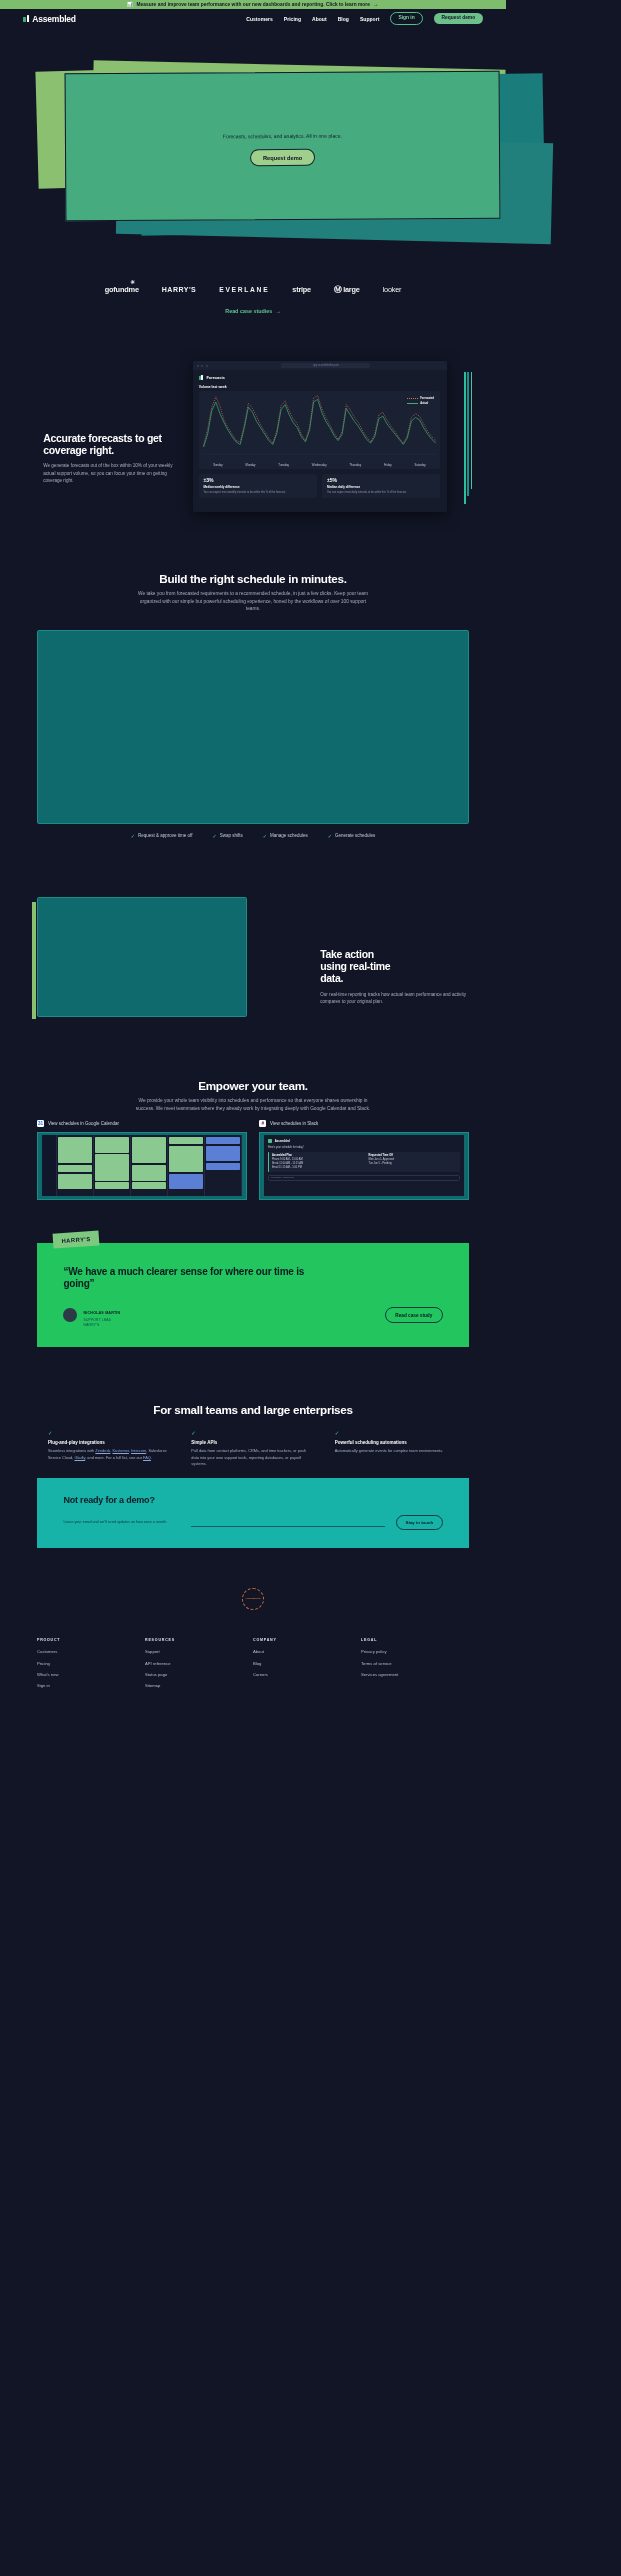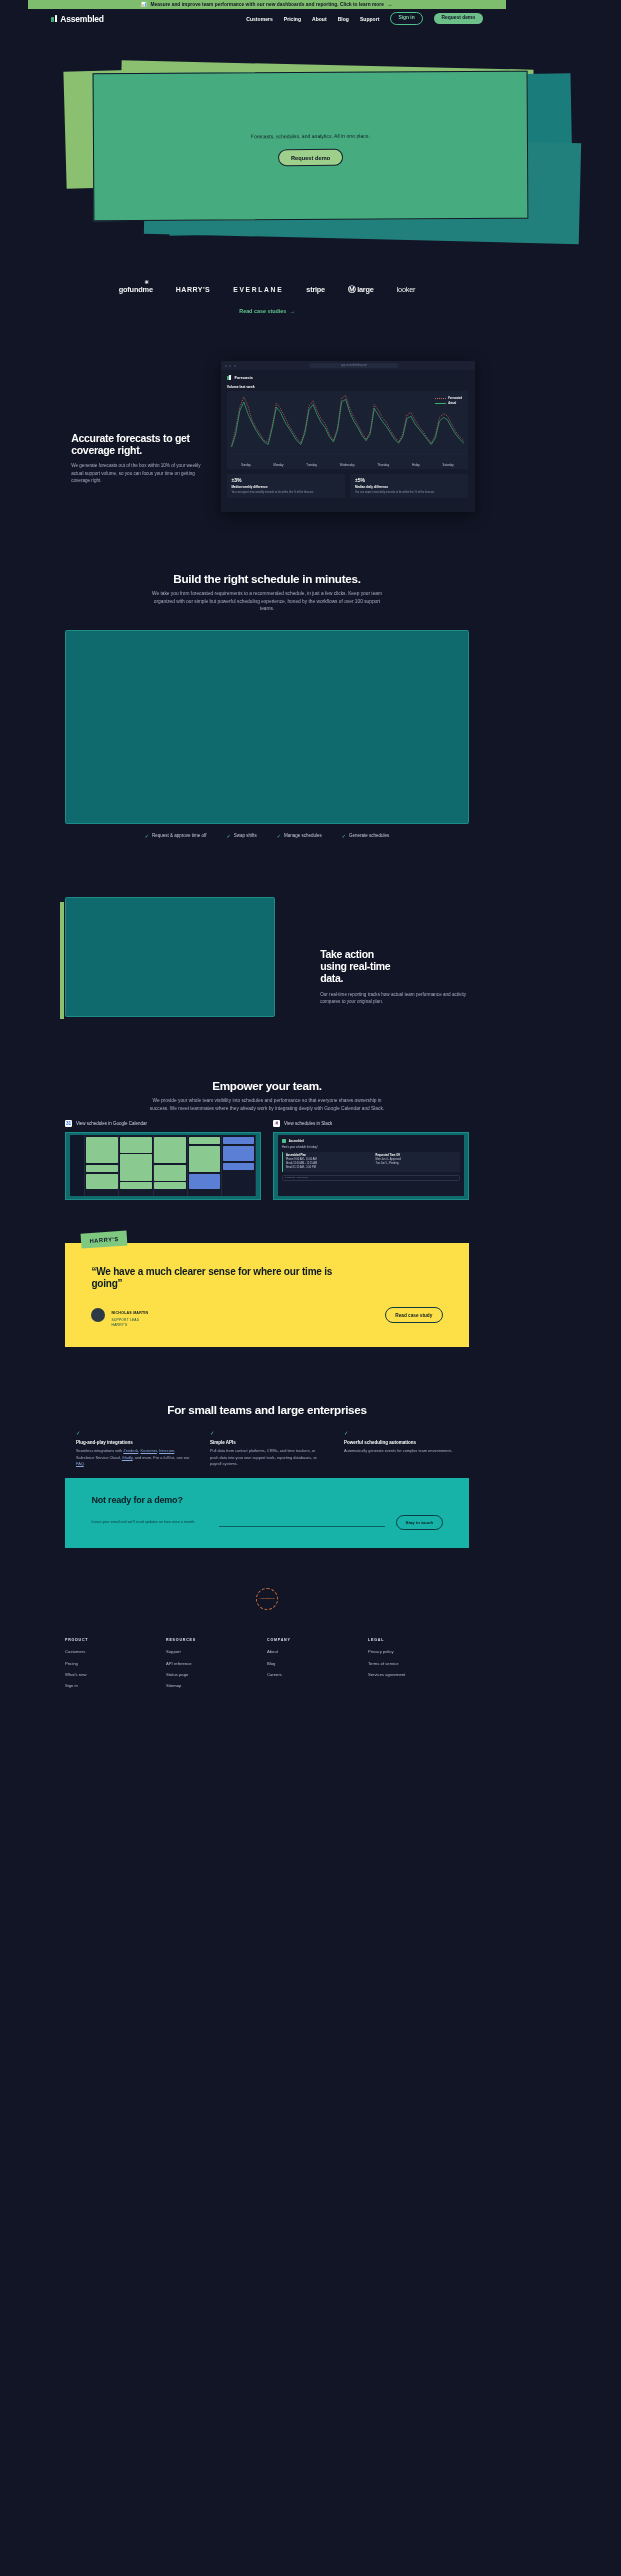--- a/index.html
+++ b/index.html
@@ -17,21 +17,21 @@
     --muted2:#8e93a8;
   }
   *{box-sizing:border-box;margin:0;padding:0;}
   html,body{background:var(--bg);}
   body{
     width:621px;
     font-family:"Liberation Sans", sans-serif;
     color:var(--text);
     overflow-x:hidden;
   }
-  .wrap{width:506px;position:relative;padding-left:28px;}
+  .wrap{width:506px;position:relative;}
 
   
   .announce{
     background:#7fbd6e;color:#101424;
     font-size:4.8px;font-weight:700;
     height:8.5px;display:flex;align-items:center;justify-content:center;gap:3.1px;
     letter-spacing:0.04px;
   }
   .announce .emoji{font-size:4.7px;}
   .announce .arr{font-size:5.4px;font-weight:700;}
@@ -229,21 +229,21 @@
   }
 
   
   .testi-wrap{position:relative;margin-top:43px;padding:0 37px;}
   .badge{
     position:absolute;left:53px;top:-11px;background:#7ec87f;color:#0f1527;
     font-size:5.8px;font-weight:700;letter-spacing:0.5px;padding:4.7px 8.5px;
     transform:rotate(-4deg);z-index:3;
   }
   .testi{
-    background:#fde047;padding:23px 26.4px 20px;position:relative;
+    background:#22c55e;padding:23px 26.4px 20px;position:relative;
   }
   .testi-q{font-size:10px;font-weight:700;line-height:1.25;color:#0d1b24;letter-spacing:-0.2px;max-width:241px;}
   .testi-foot{display:flex;align-items:center;gap:6.2px;margin-top:12.4px;}
   .avatar{width:14px;height:14px;border-radius:50%;background:#2b3a44;}
   .testi-name{font-size:3.6px;font-weight:700;color:#0d1b24;letter-spacing:0.2px;}
   .testi-role{font-size:3.3px;color:#0d4a4e;letter-spacing:0.2px;margin-top:1.2px;}
   .testi-btn{
     margin-left:auto;background:transparent;border:0.8px solid #0d3d42;border-radius:15.5px;
     padding:4.7px 9.3px;font-size:4.7px;font-weight:700;color:#0d1b24;cursor:pointer;
   }

